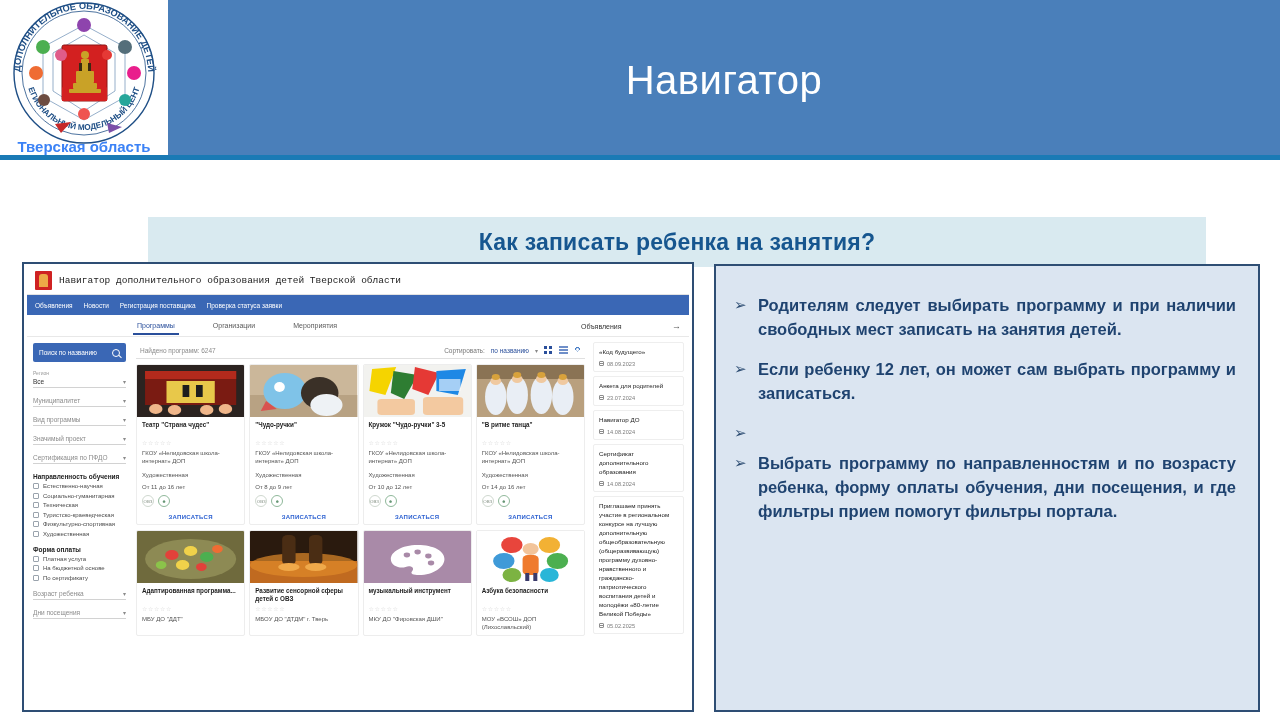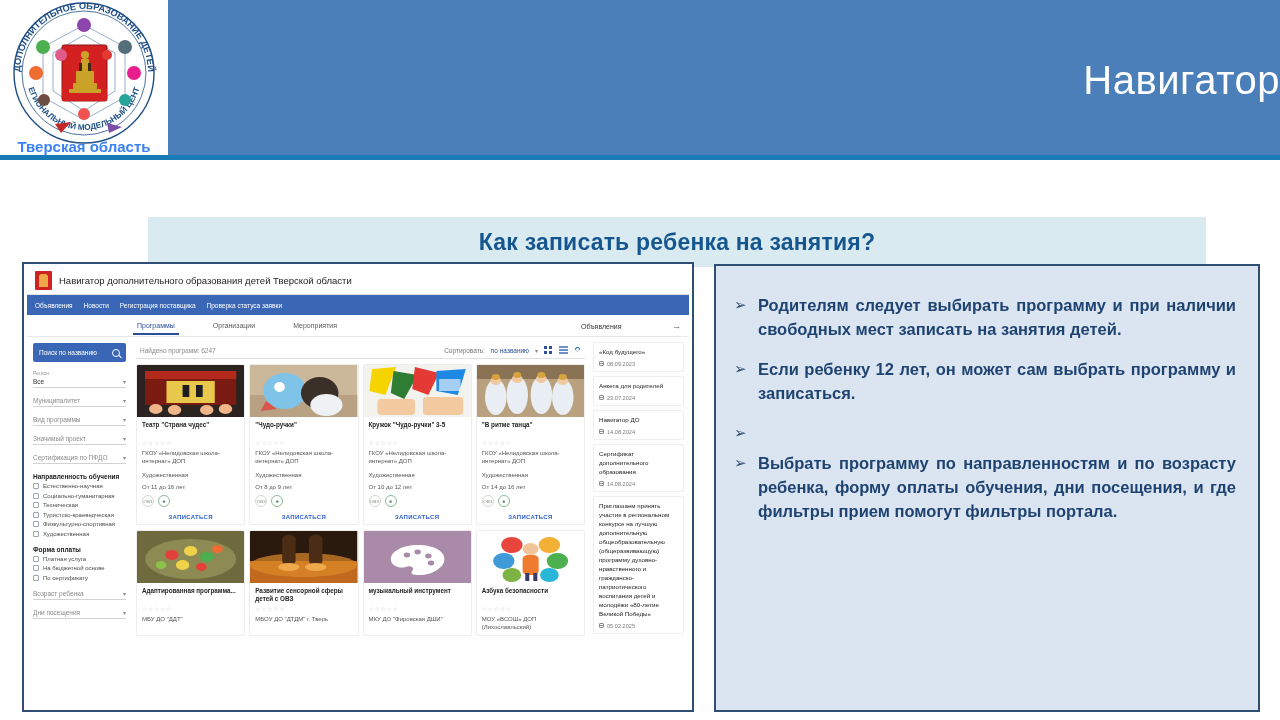--- a/index.html
+++ b/index.html
@@ -14,21 +14,21 @@
   .header {
     position: absolute; left: 0; top: 0; width: 1280px; height: 160px;
     display: flex; align-items: stretch;
   }
   .header-left {
     width: 168px; background: #ffffff; position: relative; flex: none;
     display: flex; align-items: center; justify-content: center;
   }
   .header-right {
     flex: 1; background: #4a7fba; display: flex;
-    align-items: center; justify-content: flex-end;
+    align-items: center; justify-content: center;
   }
   .header-underline {
     position: absolute; left: 168px; top: 155px; width: 1112px; height: 5px;
     background: #1a7ab5;
   }
   .header-underline-left {
     position: absolute; left: 0; top: 155px; width: 168px; height: 5px;
     background: #1a7ab5;
   }
   .header-title {
@@ -55,21 +55,21 @@
 
   
   .shot {
     position: absolute; left: 22px; top: 262px; width: 672px; height: 450px;
     background: #ffffff; border: 2px solid #2e4e74; overflow: hidden;
   }
   .shot-inner { position: absolute; inset: 3px; background: #fff; overflow: hidden; }
 
   .site-topbar {
     height: 28px; background: #ffffff; border-bottom: 1px solid #e3e3e3;
-    display: flex; align-items: center; padding-left: 8px; gap: 7px;
+    display: flex; align-items: center; padding-left: 8px; gap: 7px; font-family: Liberation Mono, monospace;
   }
   .site-logo {
     width: 17px; height: 19px; background: #cf2222; flex: none;
     position: relative; border-radius: 1px;
   }
   .site-logo:after {
     content:''; position:absolute; left:4px; top:3px; width:9px; height:13px;
     background:#f2c14e; border-radius: 3px 3px 0 0; opacity:.85;
   }
   .site-title { font-size: 9.5px; color: #222; white-space: nowrap; }

